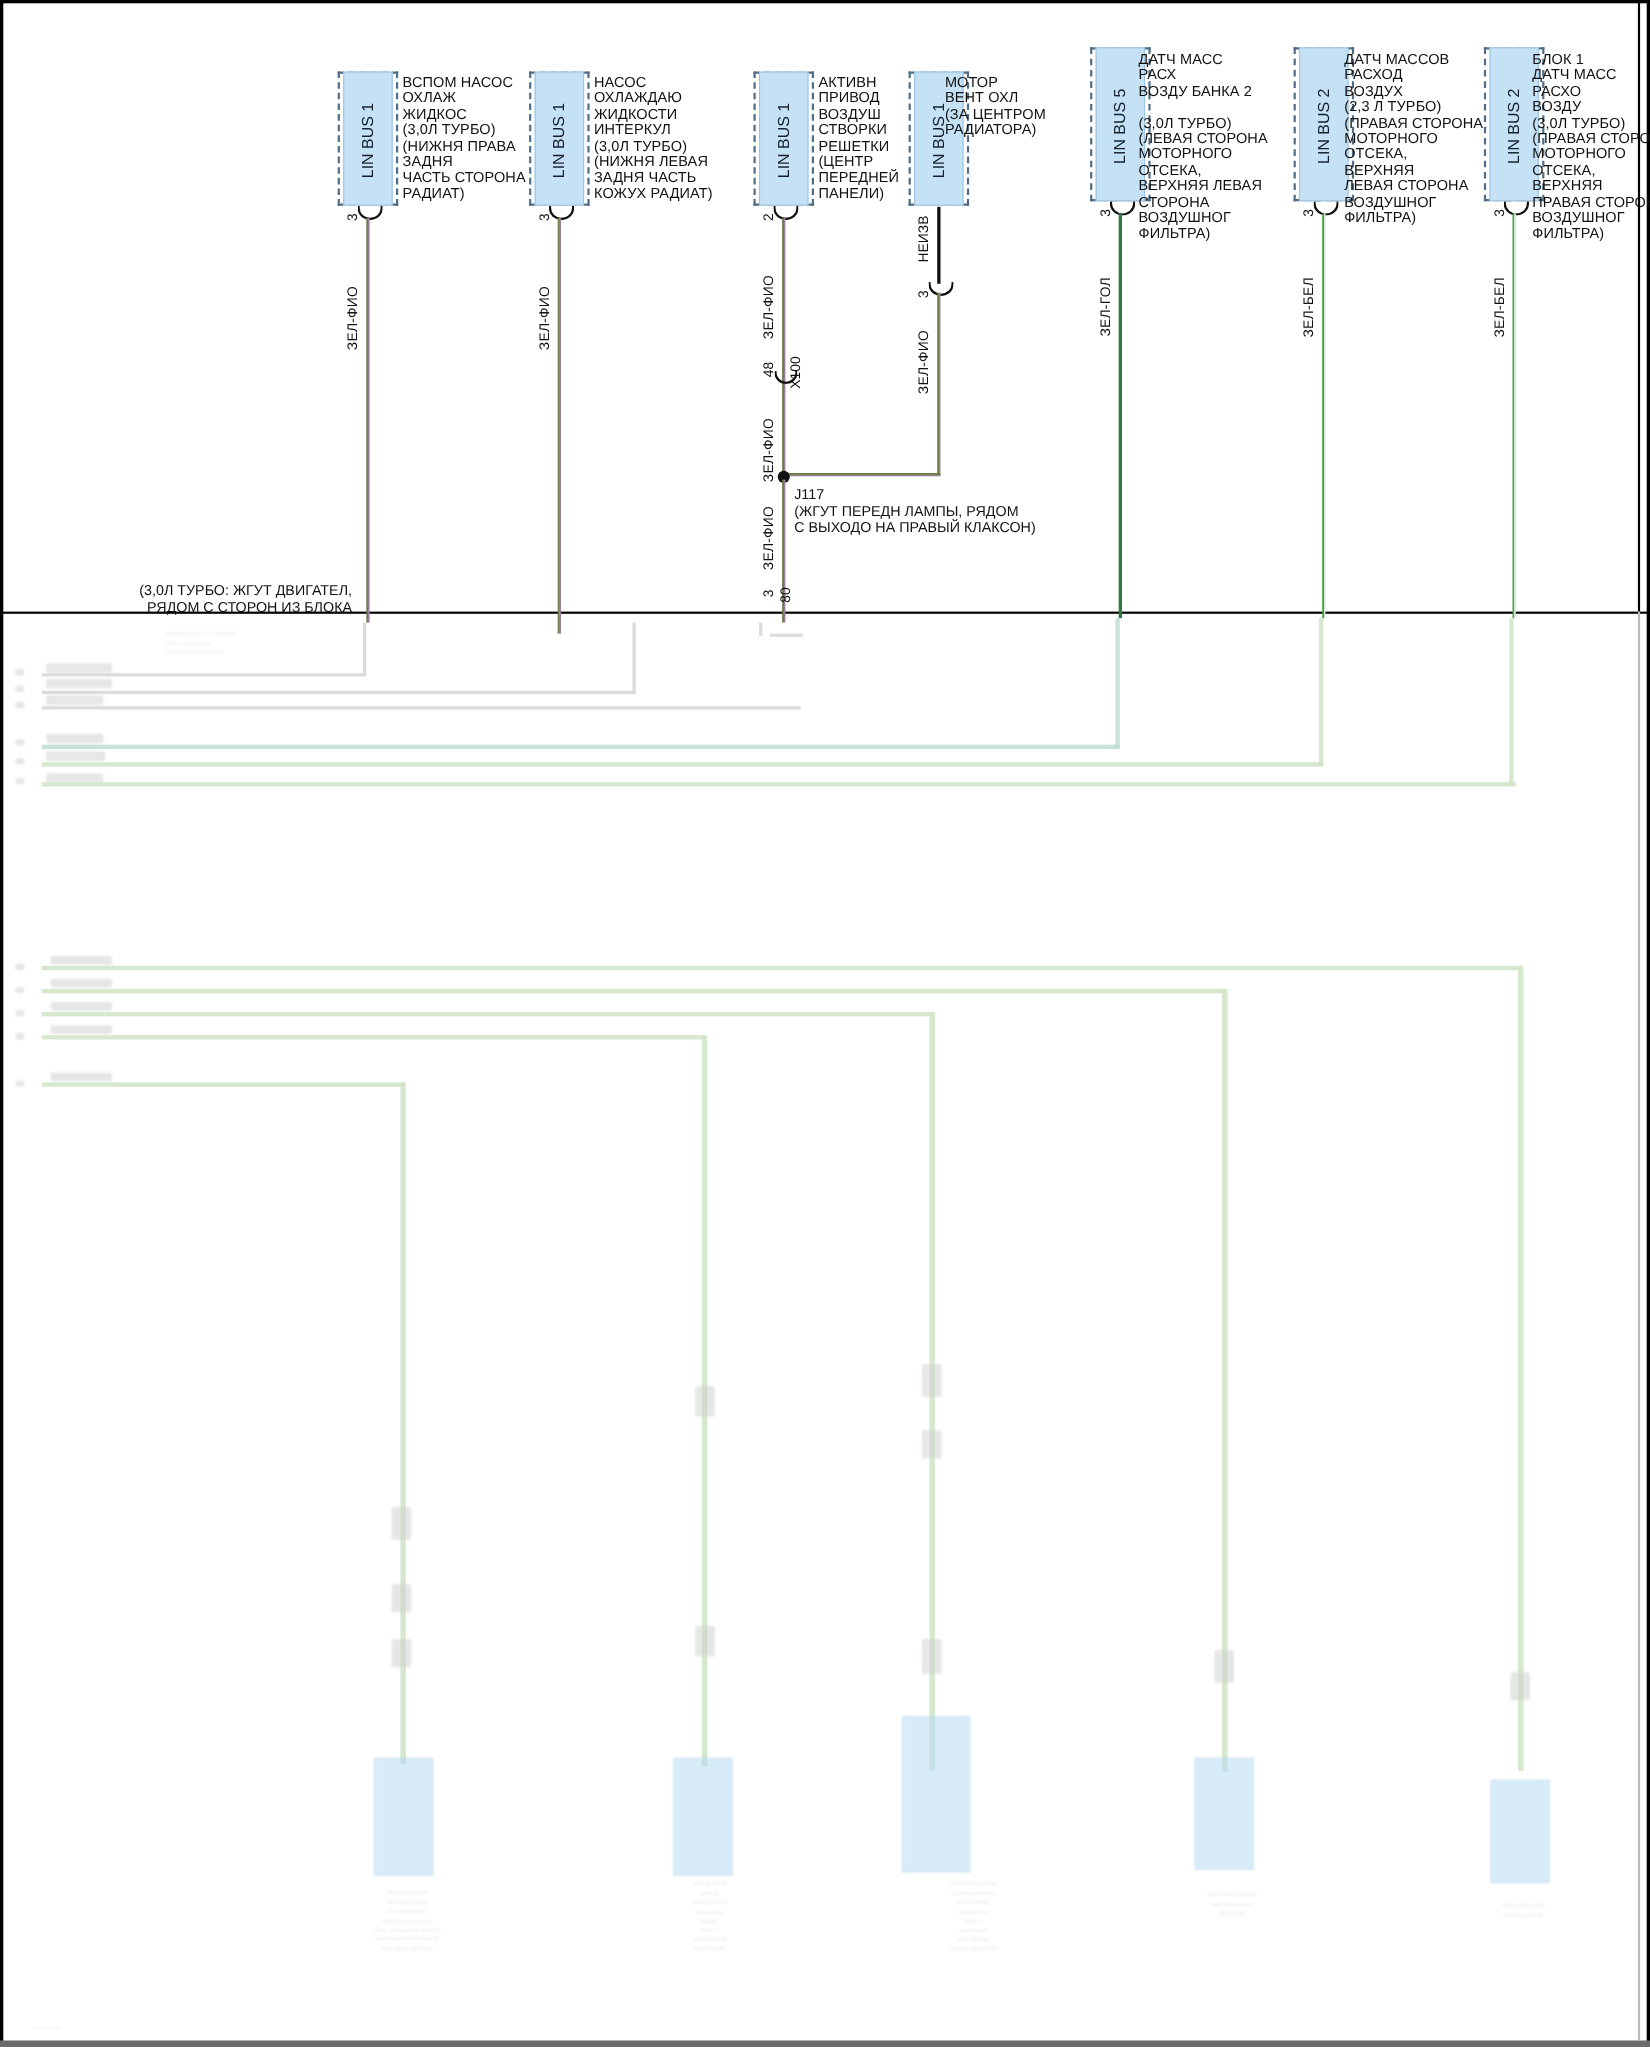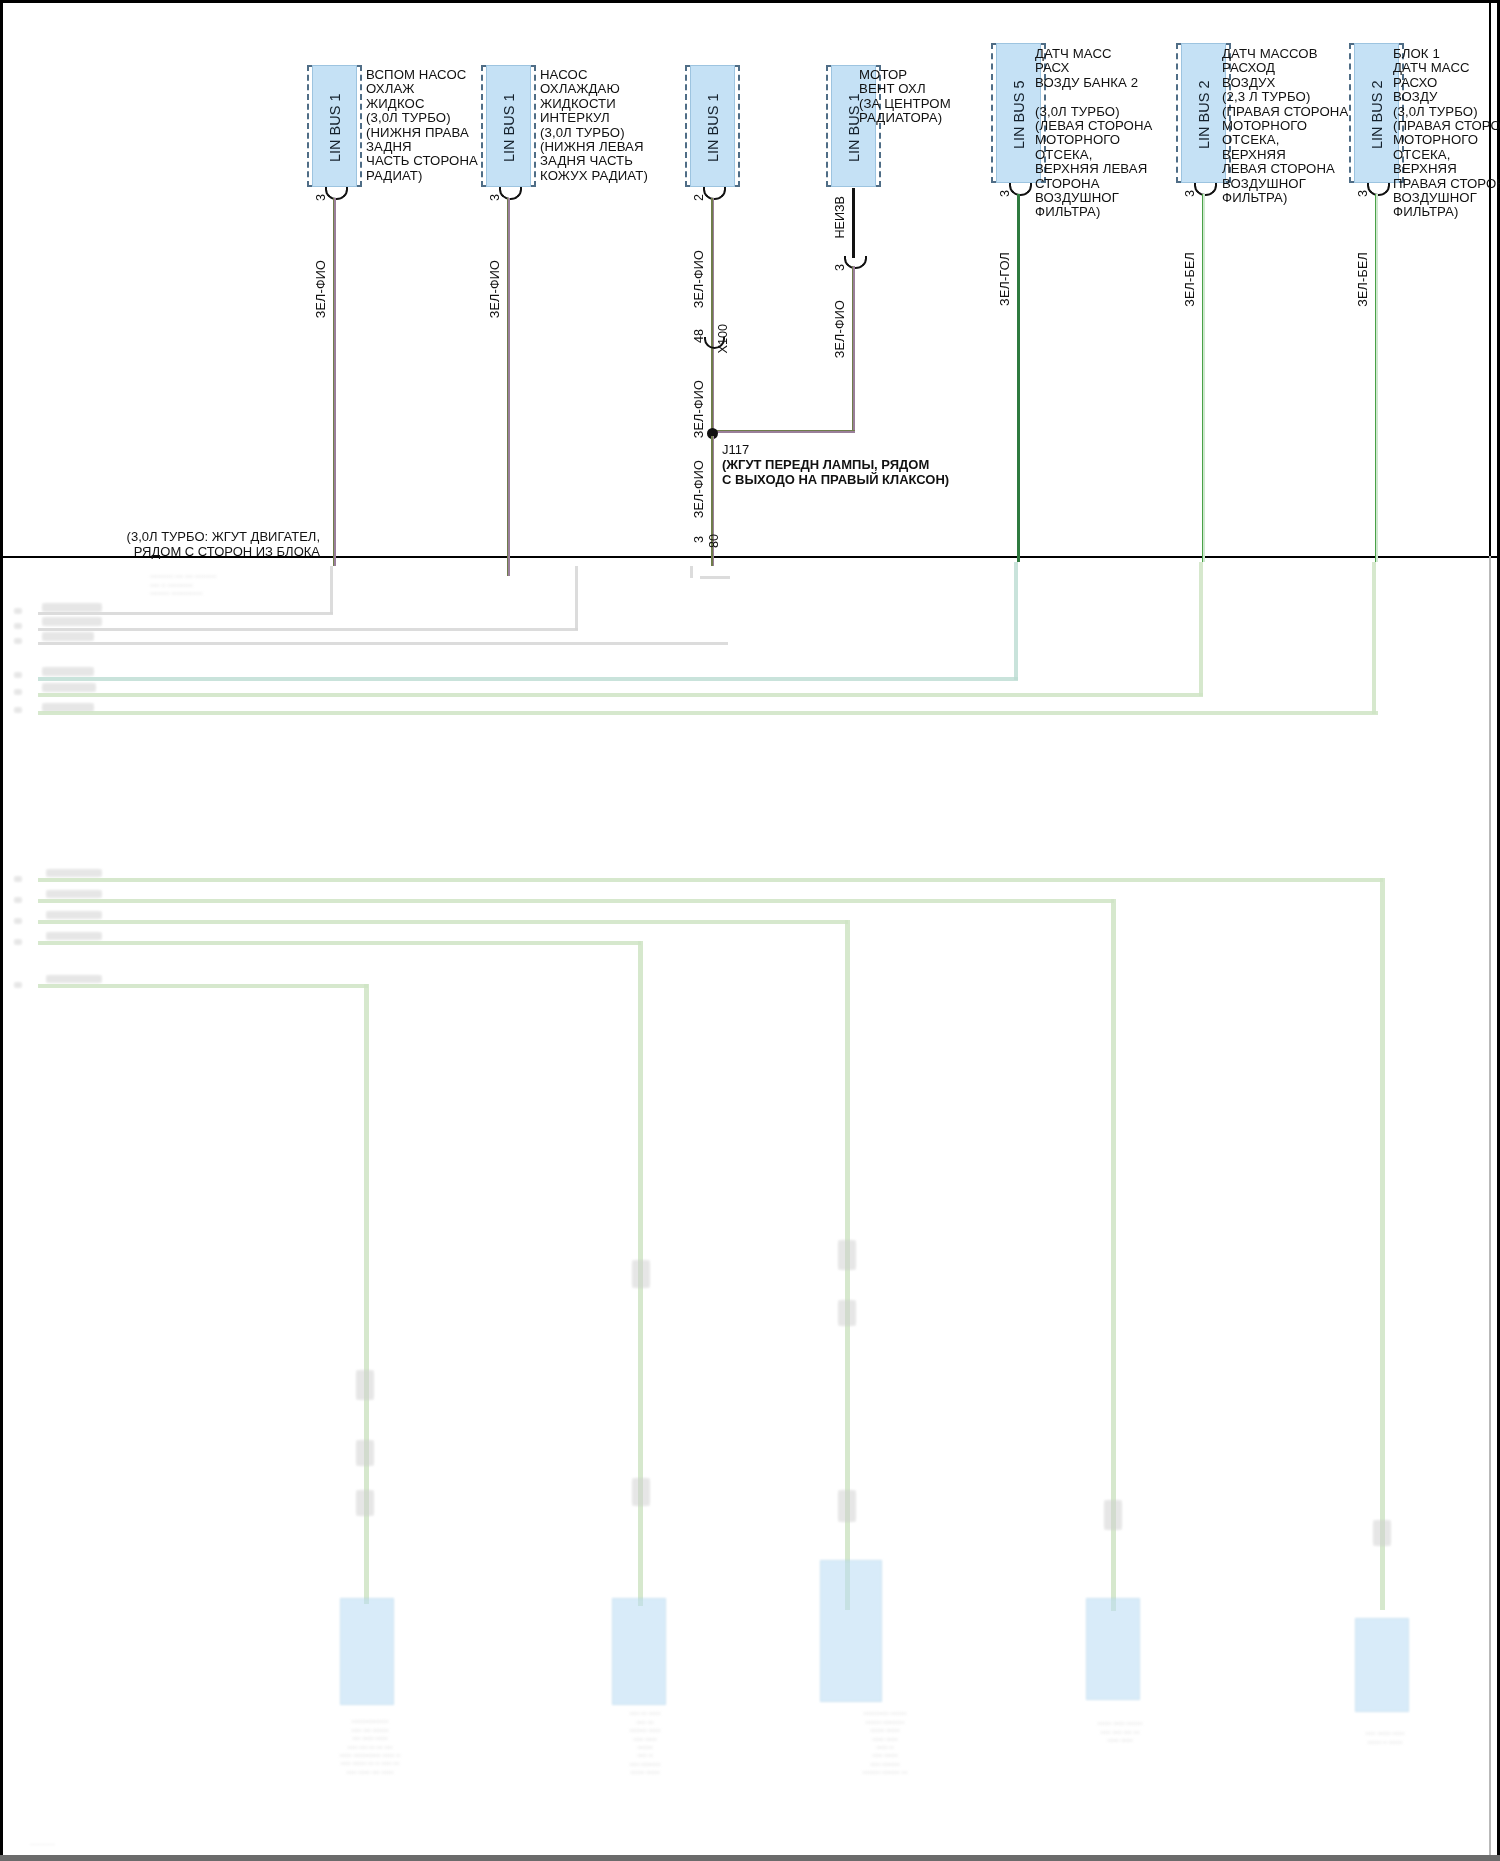--- a/index.html
+++ b/index.html
@@ -217,20 +217,27 @@
 КОЖУХ РАДИАТ)</div>
   <div class="wire-v w-grnvio" style="left:507px;top:198px;height:378px;"></div>
   <div class="wlabel" style="left:488px;top:260px;">ЗЕЛ-ФИО</div>
 
   <div class="conn" style="left:685px;top:65px;width:55px;height:122px;">
     <div class="fill"></div>
     <div class="busrot" style="left:18px;top:8px;height:106px;">LIN BUS 1</div>
   </div>
   <div class="arc" style="left:703px;top:187px;"></div>
   <div class="pinnum" style="left:692px;top:194px;">2</div>
+  <div class="desc" style="left:744px;top:68px;width:110px;">АКТИВН ПРИВОД
+ВОЗДУШ
+СТВОРКИ
+РЕШЕТКИ
+(ЦЕНТР
+ПЕРЕДНЕЙ
+ПАНЕЛИ)</div>
   <div class="wire-v w-grnvio" style="left:711px;top:198px;height:238px;"></div>
   <div class="wlabel" style="left:692px;top:250px;">ЗЕЛ-ФИО</div>
 
   <div class="arc-inline" style="left:704px;top:337px;"></div>
   <div class="pinnum" style="left:692px;top:329px;">48</div>
   <div class="connref" style="left:716px;top:324px;">X100</div>
   <div class="wlabel" style="left:692px;top:380px;">ЗЕЛ-ФИО</div>
 
   <div class="conn" style="left:826px;top:65px;width:55px;height:122px;">
     <div class="fill"></div>
@@ -243,21 +250,21 @@
   <div class="wire-v w-black" style="left:852px;top:188px;height:70px;"></div>
   <div class="pinnum" style="left:833px;top:196px;">НЕИЗВ</div>
   <div class="arc" style="left:844px;top:256px;"></div>
   <div class="pinnum" style="left:833px;top:264px;">3</div>
   <div class="wire-v w-grnvio" style="left:852px;top:266px;height:165px;"></div>
   <div class="wlabel" style="left:833px;top:300px;">ЗЕЛ-ФИО</div>
   <div class="wire-h w-grnvio-h" style="left:711px;top:430px;width:144px;"></div>
 
   <div class="splice" style="left:707px;top:428px;"></div>
   <div class="splice-label" style="left:722px;top:443px;">J117</div>
-  <div class="splice-label" style="left:722px;top:458px;font-weight:bold;">(ЖГУТ ПЕРЕДН ЛАМПЫ, РЯДОМ
+  <div class="splice-label" style="left:722px;top:458px;">(ЖГУТ ПЕРЕДН ЛАМПЫ, РЯДОМ
 С ВЫХОДО НА ПРАВЫЙ КЛАКСОН)</div>
   <div class="wire-v w-grnvio" style="left:711px;top:436px;height:130px;"></div>
   <div class="wlabel" style="left:692px;top:460px;">ЗЕЛ-ФИО</div>
   <div class="pinnum" style="left:692px;top:536px;">3</div>
   <div class="connref" style="left:707px;top:534px;">80</div>
 
   <div class="note" style="left:100px;top:530px;width:220px;">(3,0Л ТУРБО: ЖГУТ ДВИГАТЕЛ,
 РЯДОМ С СТОРОН ИЗ БЛОКА</div>
 
   <div class="conn" style="left:991px;top:43px;width:55px;height:140px;">

